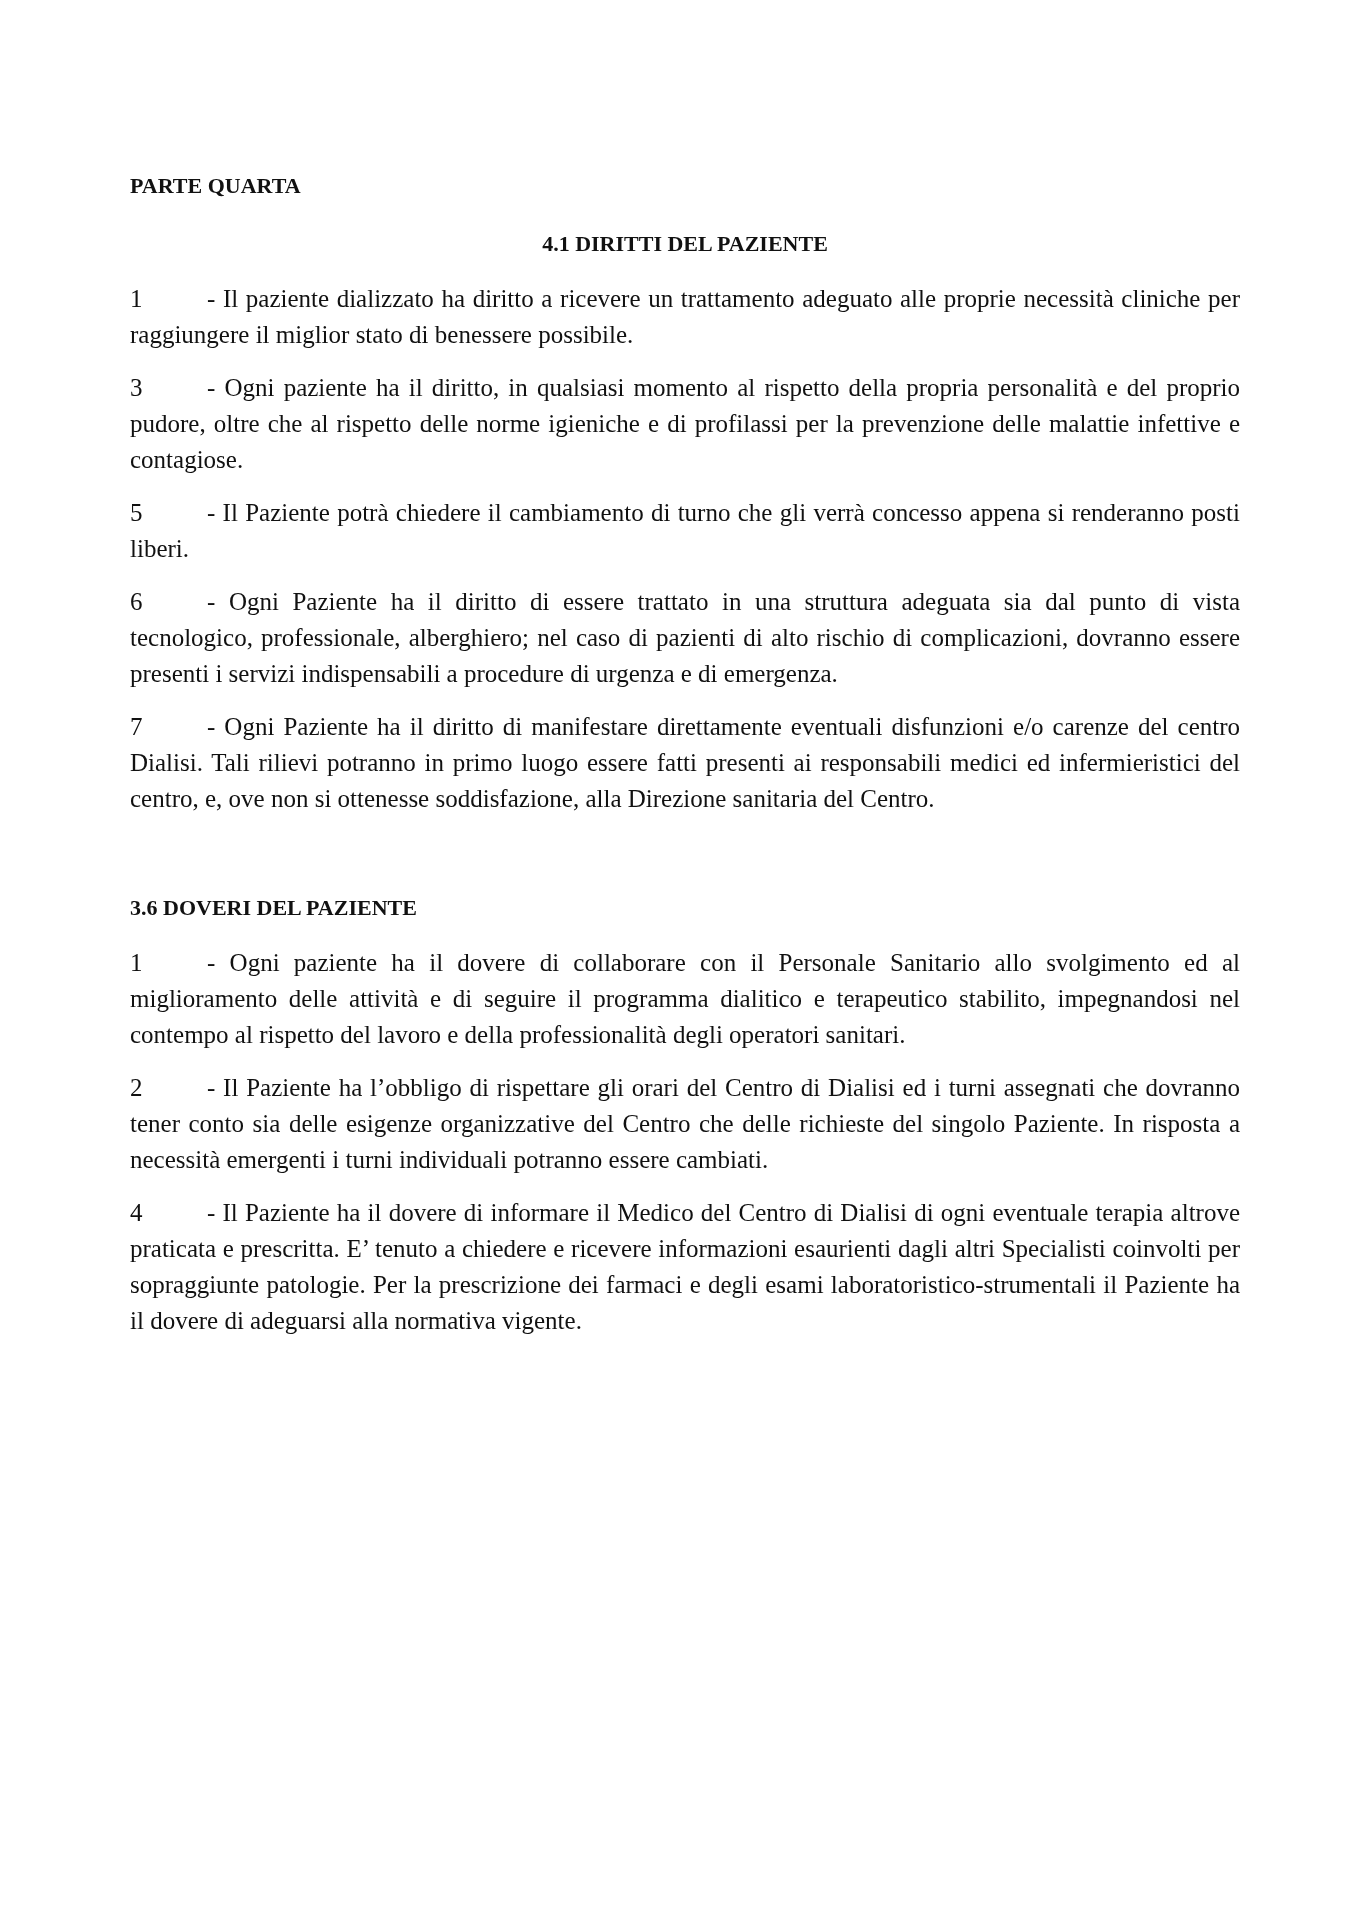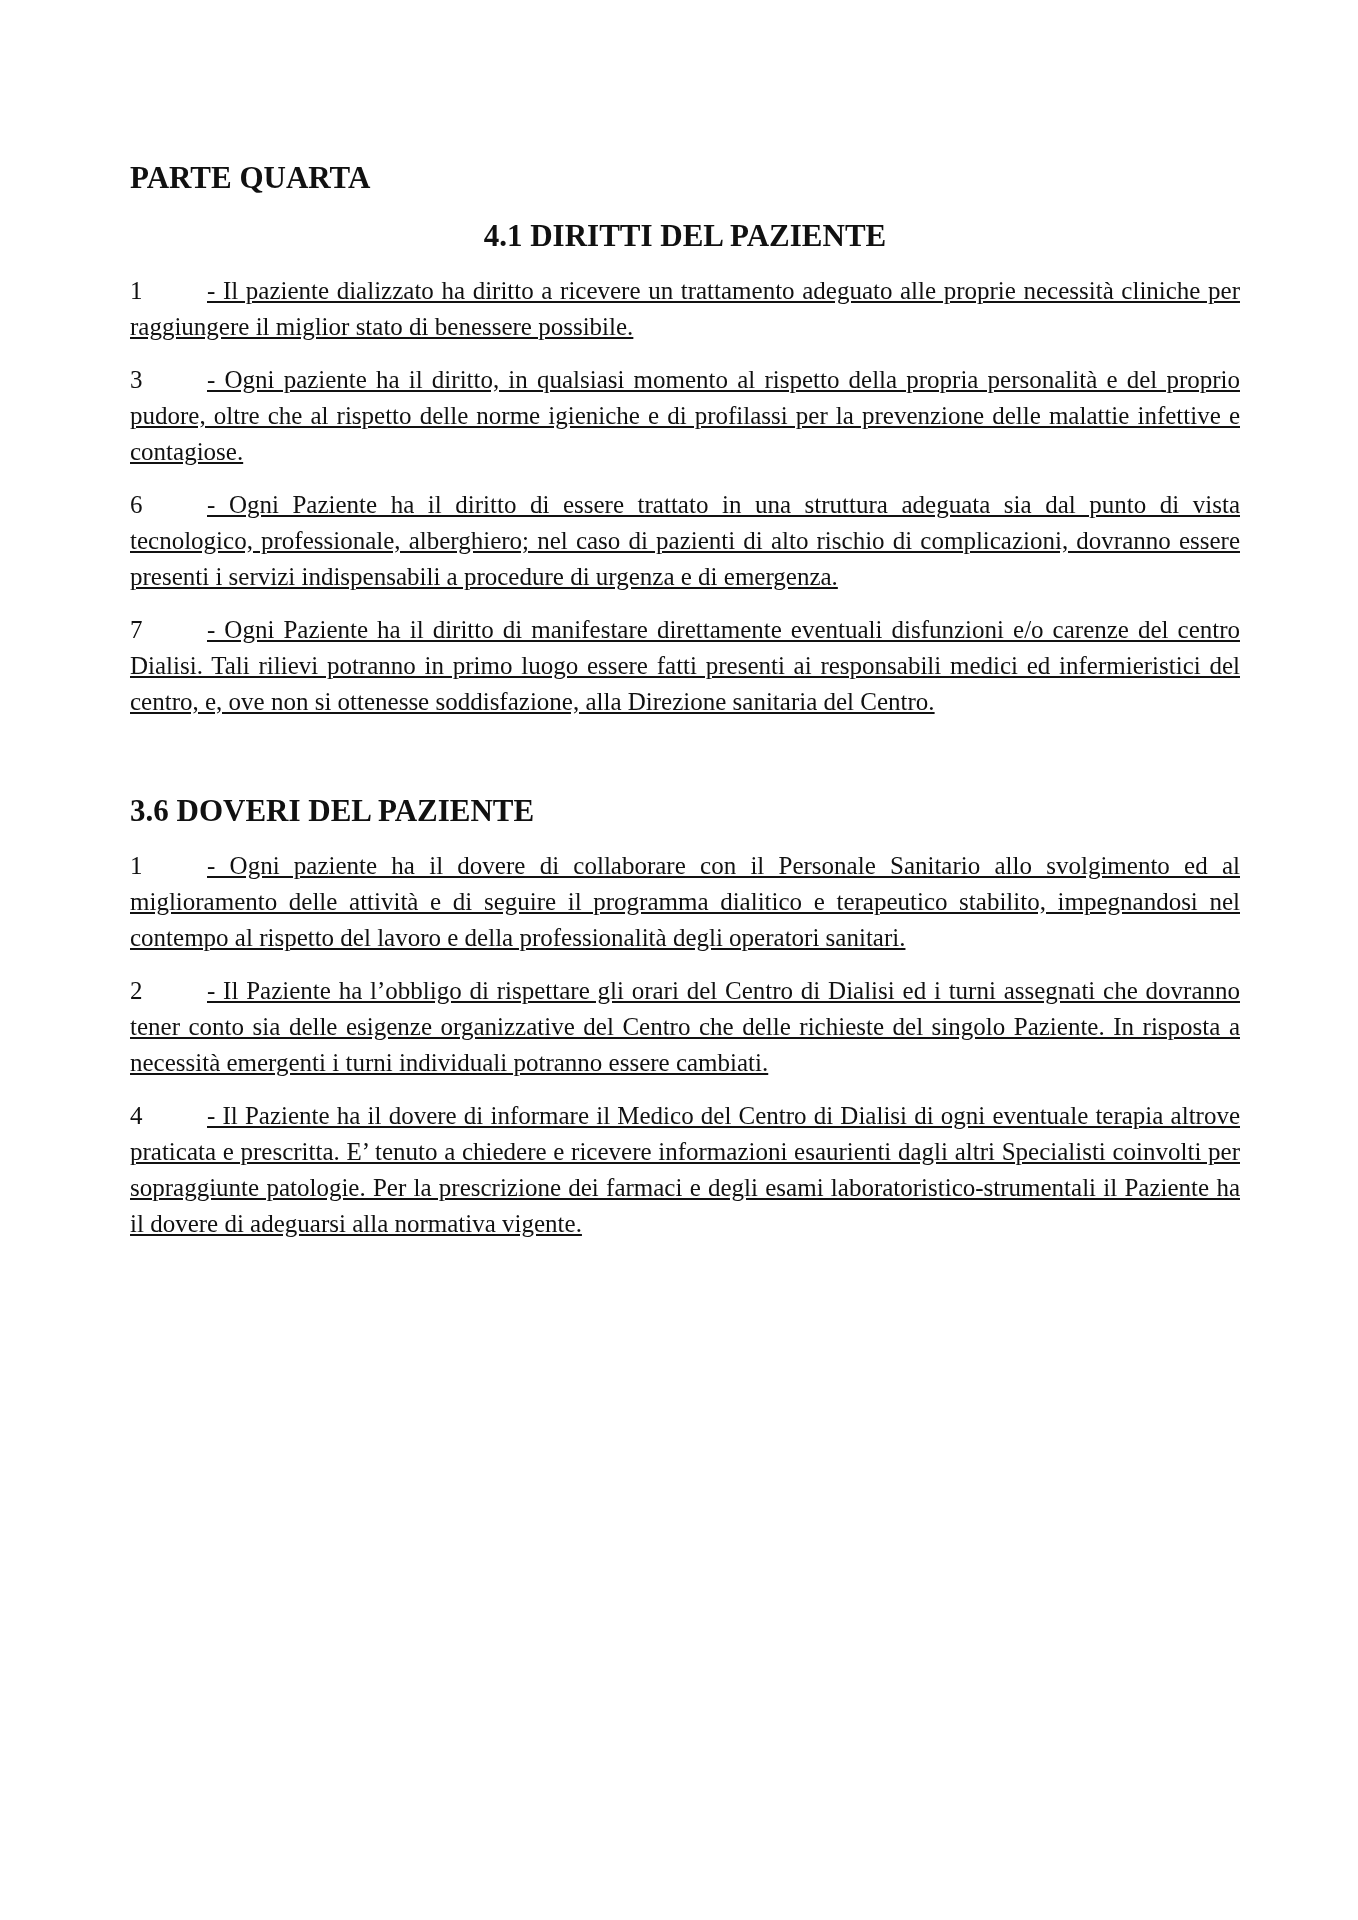--- a/index.html
+++ b/index.html
@@ -9,47 +9,47 @@
       left: 130px;
       top: 163px;
       width: 1110px;
       font-family: "Liberation Serif", "DejaVu Serif", serif;
       color: #111111;
       font-size: 25px;
       line-height: 36px;
     }
     .h {
       font-weight: bold;
-      font-size: 31px;
+      font-size: 22px;
       line-height: 30px;
-      margin: 0 0 28px 0;
+      margin: 8px 0 28px 0;
     }
     .h.sec2 { margin-top: 76px; margin-bottom: 22px; }
     .h.sec1 { margin-bottom: 22px; text-align: center; }
     .item {
       margin: 17px 0 17px 0;
       text-align: justify;
       text-justify: inter-word;
-      text-decoration: underline;
     }
     .num {
       display: inline-block;
       width: 77px;
     }
   </style>
 </head>
 <body>
 
 <div class="page">
   <div class="h">PARTE QUARTA</div>
 
   <section>
     <div class="h sec1">4.1 DIRITTI DEL PAZIENTE</div>
     <p class="item"><span class="num">1</span><span>- Il paziente dializzato ha diritto a ricevere un trattamento adeguato alle proprie necessità cliniche per raggiungere il miglior stato di benessere possibile.</span></p>
     <p class="item"><span class="num">3</span><span>- Ogni paziente ha il diritto, in qualsiasi momento al rispetto della propria personalità e del proprio pudore, oltre che al rispetto delle norme igieniche e di profilassi per la prevenzione delle malattie infettive e contagiose.</span></p>
+    <p class="item"><span class="num">5</span><span>- Il Paziente potrà chiedere il cambiamento di turno che gli verrà concesso appena si renderanno posti liberi.</span></p>
     <p class="item"><span class="num">6</span><span>- Ogni Paziente ha il diritto di essere trattato in una struttura adeguata sia dal punto di vista tecnologico, professionale, alberghiero; nel caso di pazienti di alto rischio di complicazioni, dovranno essere presenti i servizi indispensabili a procedure di urgenza e di emergenza.</span></p>
     <p class="item"><span class="num">7</span><span>- Ogni Paziente ha il diritto di manifestare direttamente eventuali disfunzioni e/o carenze del centro Dialisi. Tali rilievi potranno in primo luogo essere fatti presenti ai responsabili medici ed infermieristici del centro, e, ove non si ottenesse soddisfazione, alla Direzione sanitaria del Centro.</span></p>
   </section>
 
   <section>
     <div class="h sec2">3.6 DOVERI DEL PAZIENTE</div>
     <p class="item"><span class="num">1</span><span>- Ogni paziente ha il dovere di collaborare con il Personale Sanitario allo svolgimento ed al miglioramento delle attività e di seguire il programma dialitico e terapeutico stabilito, impegnandosi nel contempo al rispetto del lavoro e della professionalità degli operatori sanitari.</span></p>
     <p class="item"><span class="num">2</span><span>- Il Paziente ha l’obbligo di rispettare gli orari del Centro di Dialisi ed i turni assegnati che dovranno tener conto sia delle esigenze organizzative del Centro che delle richieste del singolo Paziente. In risposta a necessità emergenti i turni individuali potranno essere cambiati.</span></p>
     <p class="item"><span class="num">4</span><span>- Il Paziente ha il dovere di informare il Medico del Centro di Dialisi di ogni eventuale terapia altrove praticata e prescritta. E’ tenuto a chiedere e ricevere informazioni esaurienti dagli altri Specialisti coinvolti per sopraggiunte patologie. Per la prescrizione dei farmaci e degli esami laboratoristico-strumentali il Paziente ha il dovere di adeguarsi alla normativa vigente.</span></p>
   </section>

